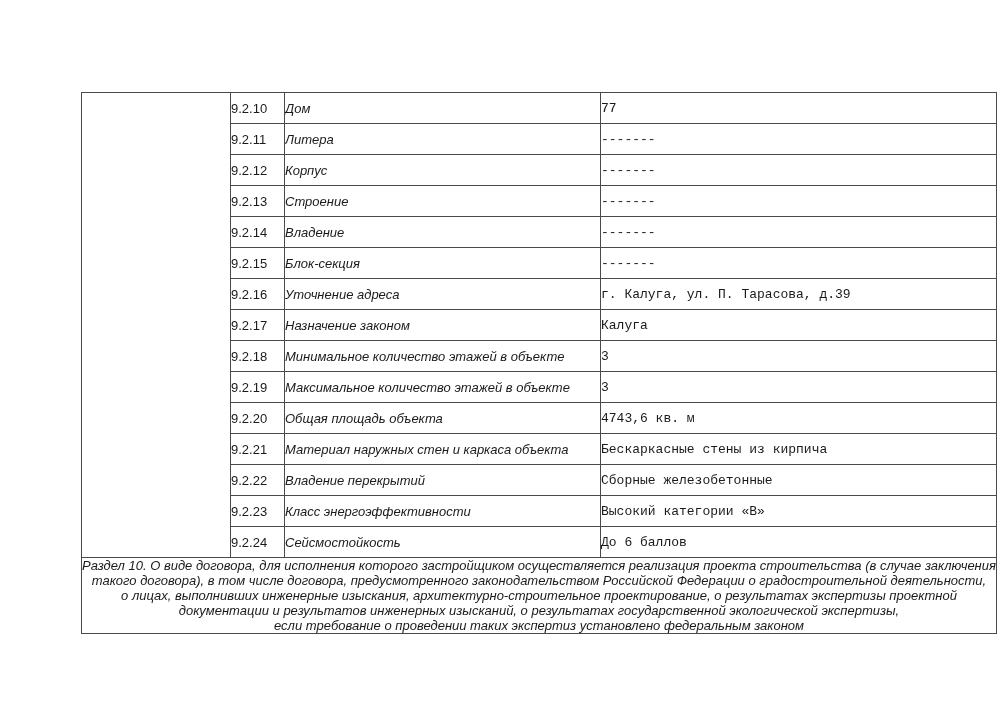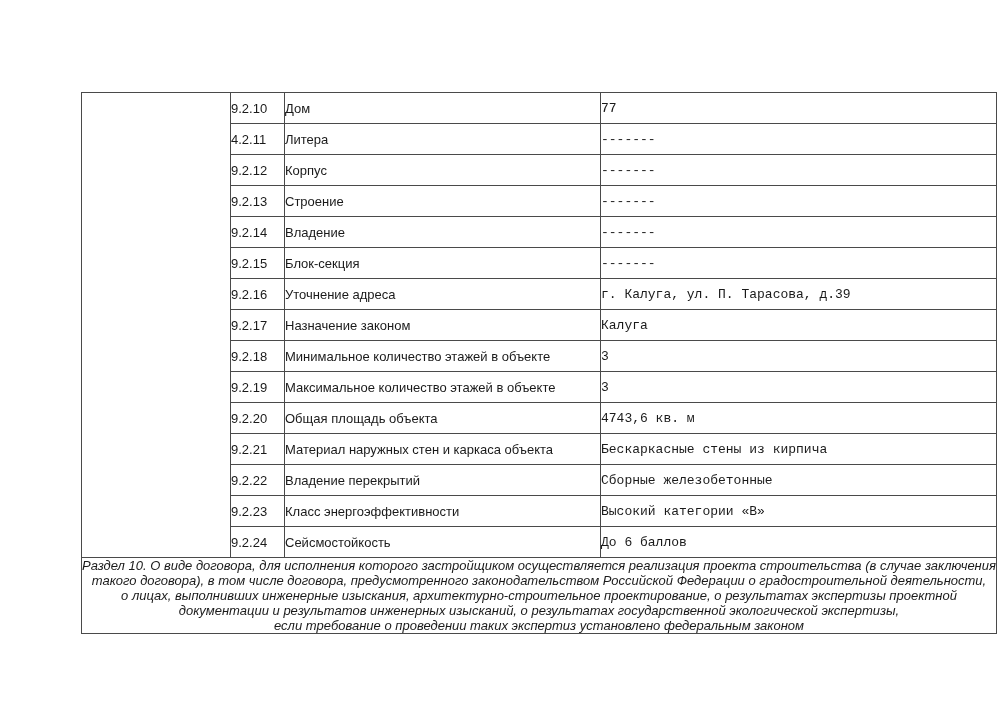--- a/index.html
+++ b/index.html
@@ -34,21 +34,21 @@
       height: 30px;
       padding: 0 0 0 0;
       font-size: 13px;
       line-height: 15px;
       vertical-align: middle;
       white-space: nowrap;
       overflow: hidden;
     }
     td.blank { border-bottom: 1px solid #4a4a4a; }
     td.num { padding-left: 8px; }
-    td.label { padding-left: 4px; }
+    td.label { padding-left: 4px; font-style: italic; }
     td.val { padding-left: 5px; font-family: Liberation Mono, monospace; }
     td.section {
       height: 103px;
       text-align: center;
       white-space: normal;
       font-size: 13px;
       line-height: 19px;
       padding: 0 6px 14px 6px;
       vertical-align: middle;
     }
@@ -66,21 +66,21 @@
       <col style="width:396px">
     </colgroup>
     <tbody>
       <tr>
         <td class="blank" rowspan="15"></td>
         <td class="num">9.2.10</td>
         <td class="label">Дом</td>
         <td class="val">77</td>
       </tr>
       <tr>
-        <td class="num">4.2.11</td>
+        <td class="num">9.2.11</td>
         <td class="label">Литера</td>
         <td class="val">-------</td>
       </tr>
       <tr>
         <td class="num">9.2.12</td>
         <td class="label">Корпус</td>
         <td class="val">-------</td>
       </tr>
       <tr>
         <td class="num">9.2.13</td>

